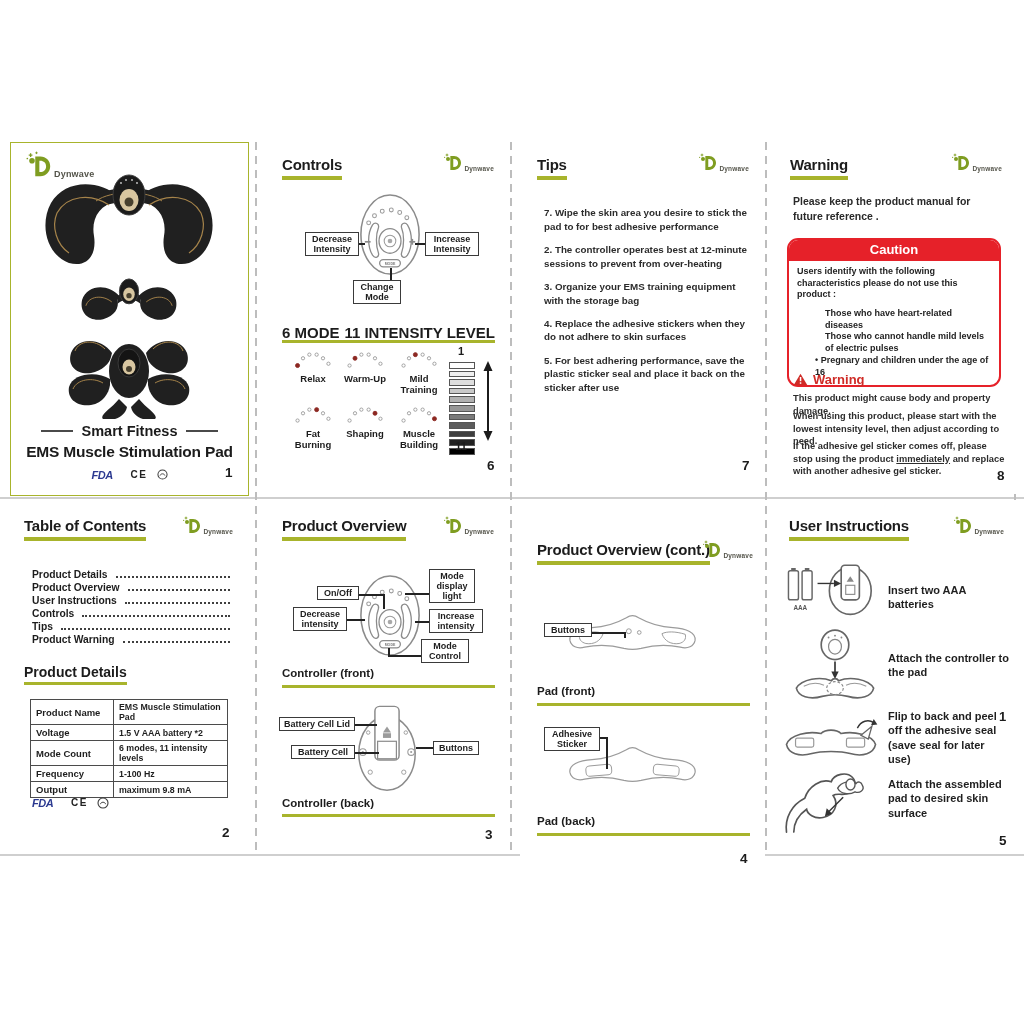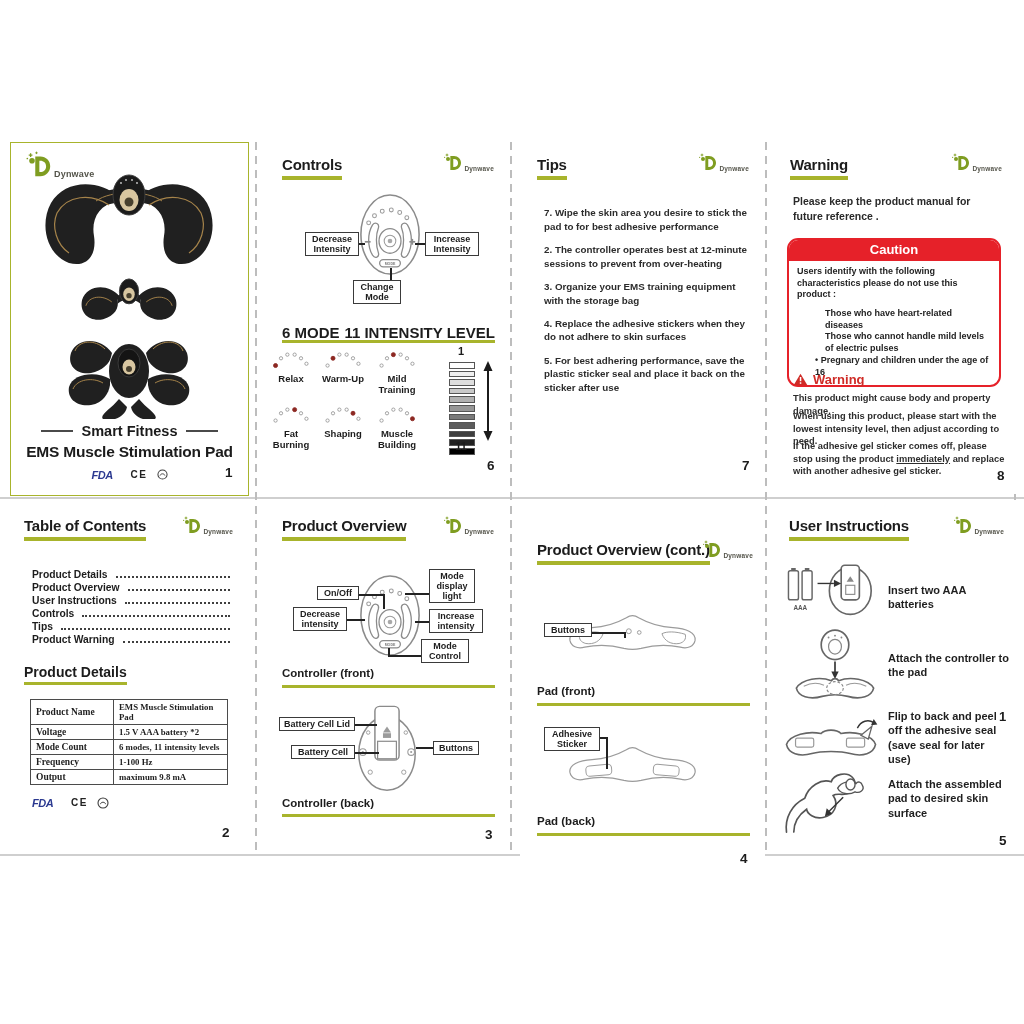--- a/index.html
+++ b/index.html
@@ -61,21 +61,21 @@
   .citem.bulleted{padding-left:18px;}
   .warnhead{position:absolute;display:flex;align-items:center;gap:5px;font-size:13px;font-weight:bold;color:#cf2b26;}
   .wpara{position:absolute;font-size:9.3px;font-weight:bold;color:#2d2d2d;line-height:1.35;}
   .uword{text-decoration:underline;}
   
   .toclist{position:absolute;}
   .tocrow{display:flex;align-items:flex-end;margin-bottom:2px;}
   .tocrow .lbl{font-size:10.3px;font-weight:bold;color:#1c1c1c;white-space:nowrap;}
   .leader{flex:1;border-bottom:2px dotted #3f3f3f;margin:0 2px 2px 8px;height:0;}
   .ptable{position:absolute;border-collapse:collapse;}
-  .ptable td{border:1.2px solid #4b4b4b;font-weight:bold;padding:2px 5px;color:#1e1e1e;font-family:Liberation Serif, serif;}
+  .ptable td{border:1.2px solid #4b4b4b;font-weight:bold;padding:2px 5px;color:#1e1e1e;}
   .ptable .k{font-size:9.5px;width:72px;}
   .ptable .v{font-size:8.8px;}
   
   .step-text{position:absolute;font-size:11px;font-weight:bold;color:#1f1f1f;line-height:1.3;}
   .stray{position:absolute;font-size:13px;font-weight:bold;color:#1c1c1c;}
 </style>
 </head>
 <body>
 
 <div id="canvas">
@@ -202,21 +202,21 @@
     <div class="ch" style="left:88px;top:101px;width:12px"></div>
     <div class="lbox" style="left:160px;top:90px;width:48px">Increase Intensity</div>
     <div class="ch" style="left:150px;top:101px;width:10px"></div>
     <div class="lbox" style="left:88px;top:138px;width:42px">Change Mode</div>
     <div class="cv" style="left:125px;top:126px;height:12px"></div>
 
     <div class="subhead" style="left:17px;top:182px">6 MODE</div>
     <div class="subhead" style="right:15px;top:182px">11 INTENSITY LEVEL</div>
     <div class="capline" style="left:17px;right:15px;top:198px"></div>
 
-    <div class="modegrid" style="left:0;top:208px">
+    <div class="modegrid" style="left:22px;top:208px">
       <div class="modecell">
         <svg width="40" height="22" viewBox="0 0 44 24">
           <circle class="md on" cx="5" cy="17" r="2.2"></circle>
             <circle class="md" cx="11" cy="9" r="1.8"></circle>
             <circle class="md" cx="18" cy="5" r="1.8"></circle>
           <circle class="md" cx="26" cy="5" r="1.8"></circle>
             <circle class="md" cx="33" cy="9" r="1.8"></circle>
             <circle class="md" cx="39" cy="15" r="1.8"></circle>
         </svg>
         <div class="mlabel">Relax</div>

